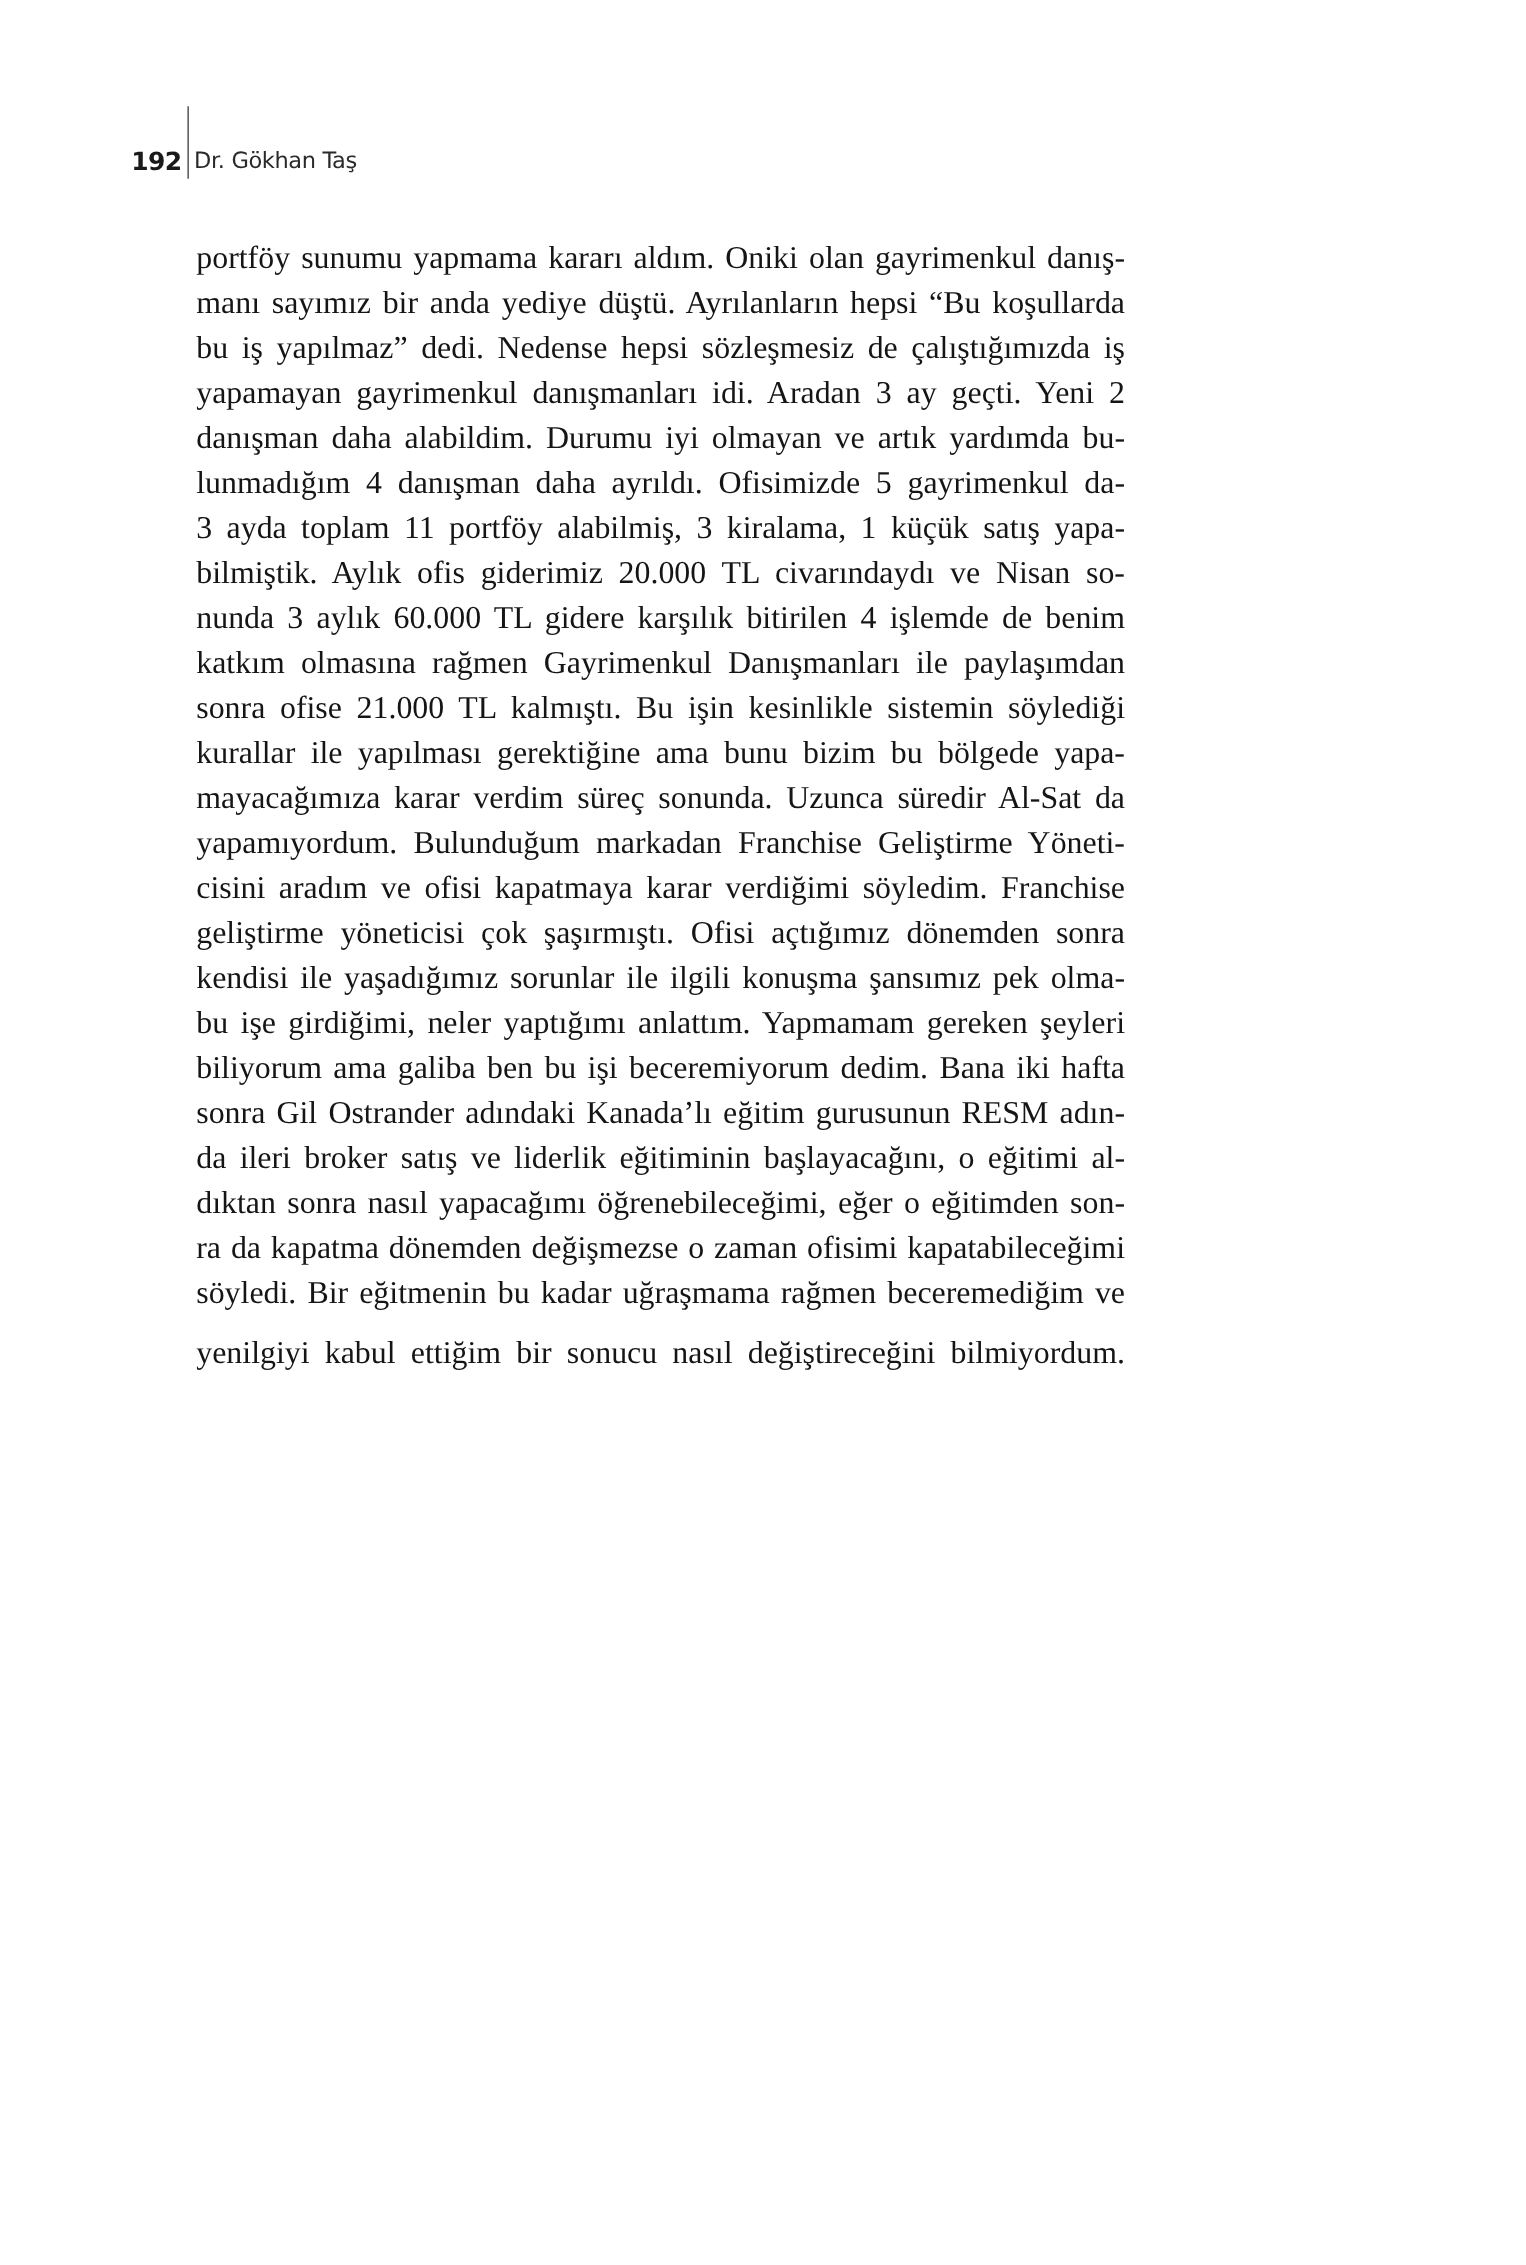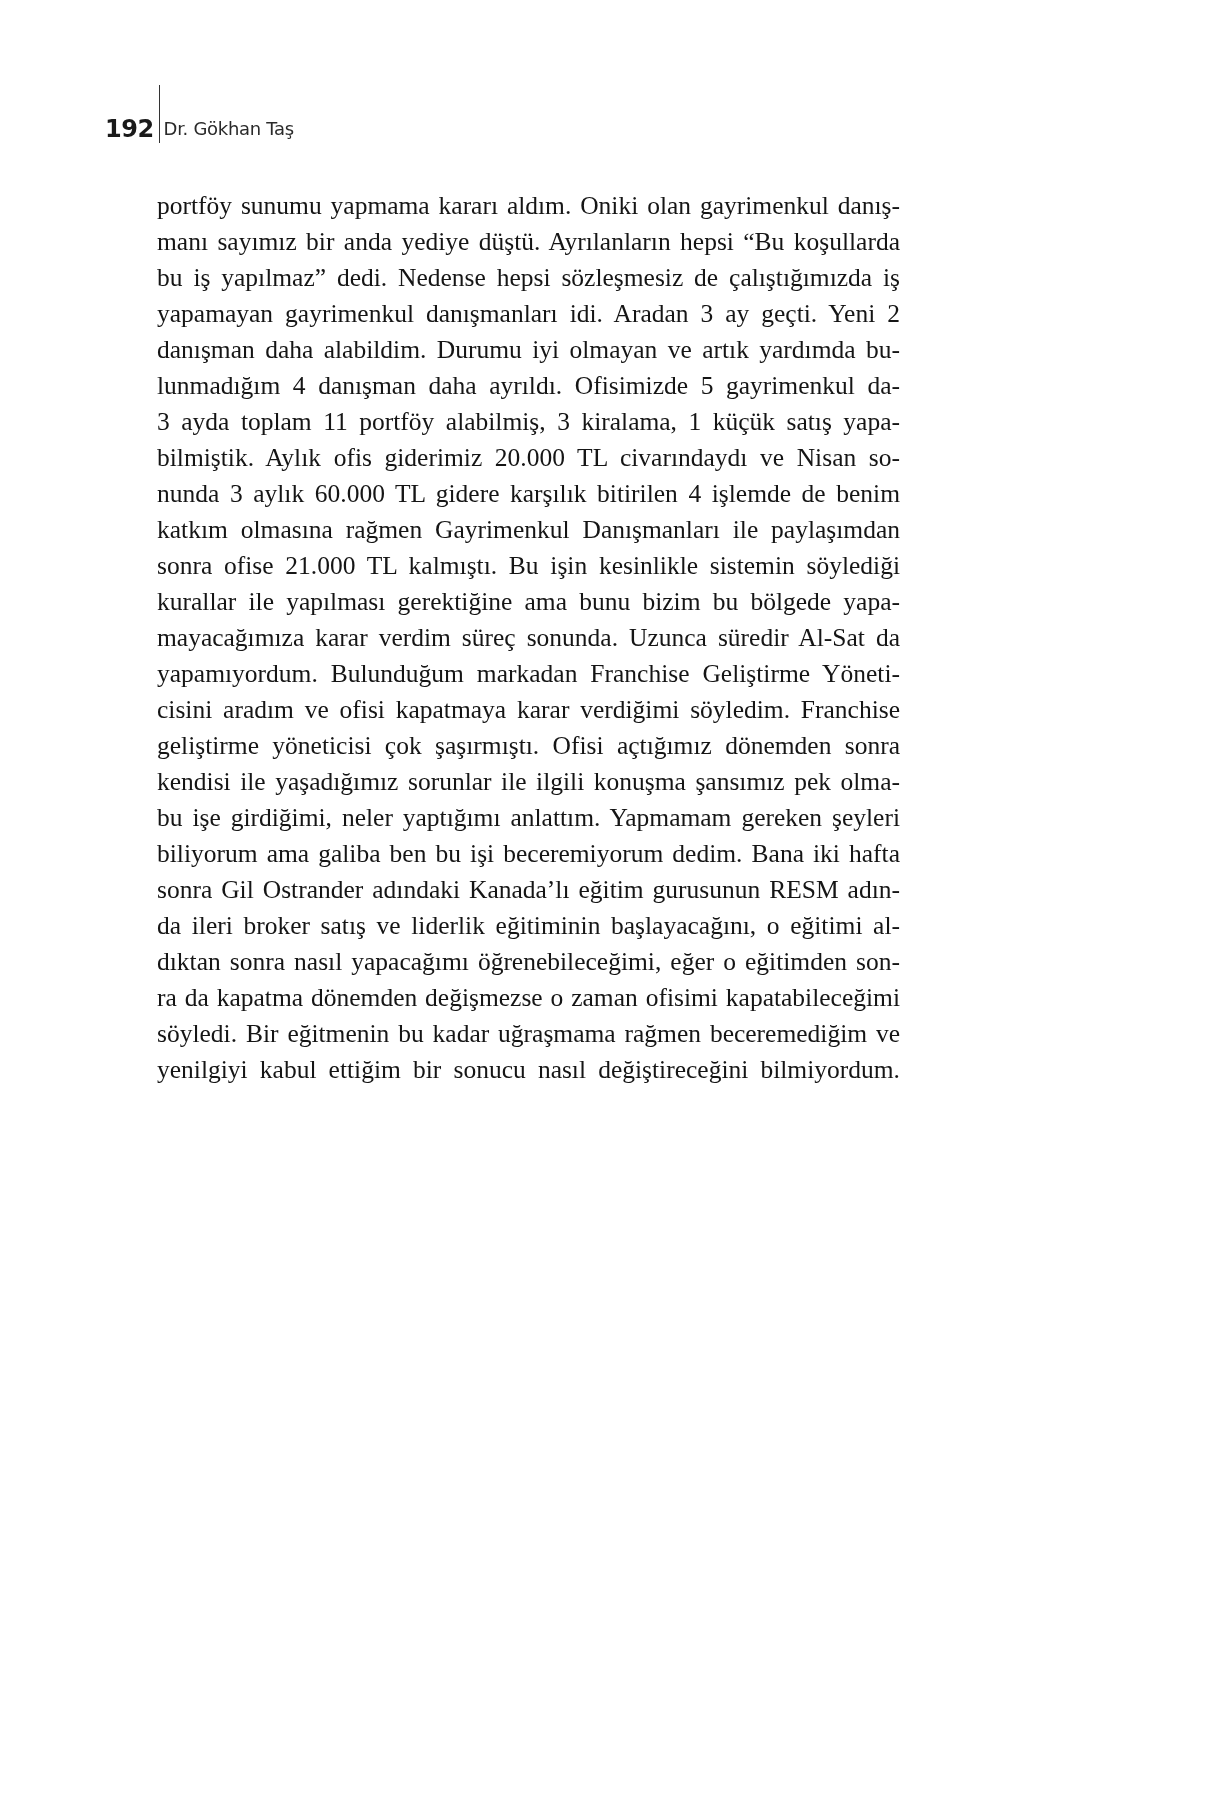--- a/index.html
+++ b/index.html
@@ -18,21 +18,21 @@
       position: absolute;
       left: 105px;
       top: 85px;
       height: 58px;
       display: flex;
       align-items: flex-end;
     }
     .page-number {
       font-family: "DejaVu Sans", sans-serif;
       font-weight: bold;
-      font-size: 24px;
+      font-size: 20px;
       line-height: 24px;
       color: #1a1a1a;
       letter-spacing: -0.5px;
       padding-bottom: 2px;
     }
     .head-rule {
       width: 1px;
       height: 58px;
       background: #333333;
       margin: 0 4px 0 5px;
@@ -60,20 +60,21 @@
       display: block;
       height: 36px;
       line-height: 36px;
       text-align: justify;
       text-align-last: justify;
       white-space: nowrap;
       overflow: visible;
     }
     .line.last {
       text-align-last: justify;
+      margin-top: 12px;
     }
   </style>
 </head>
 <body>
 
 <div class="running-head">
   <span class="page-number">192</span>
   <span class="head-rule"></span>
   <span class="author-name">Dr. Gökhan Taş</span>
 </div>

